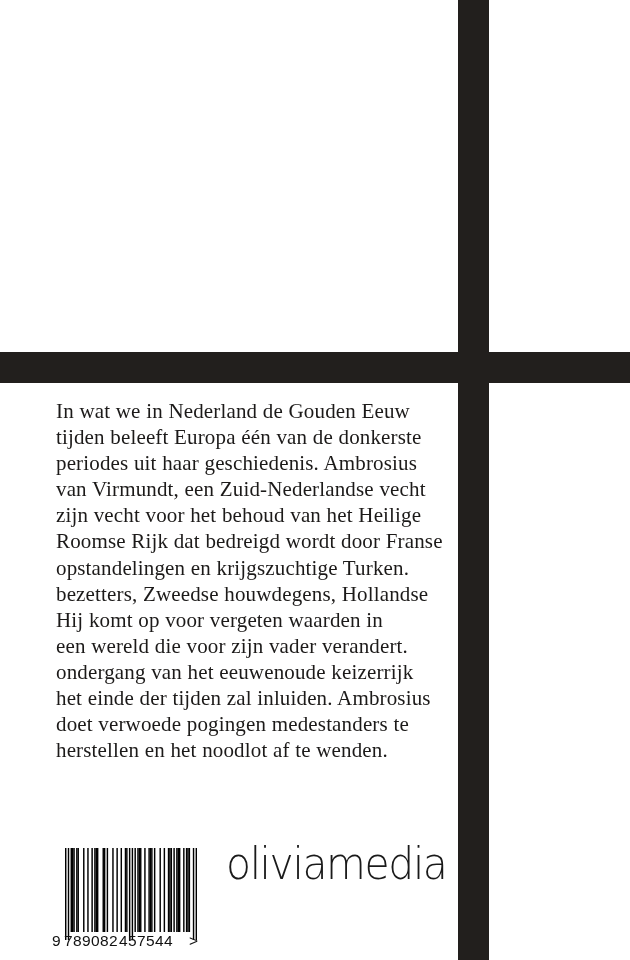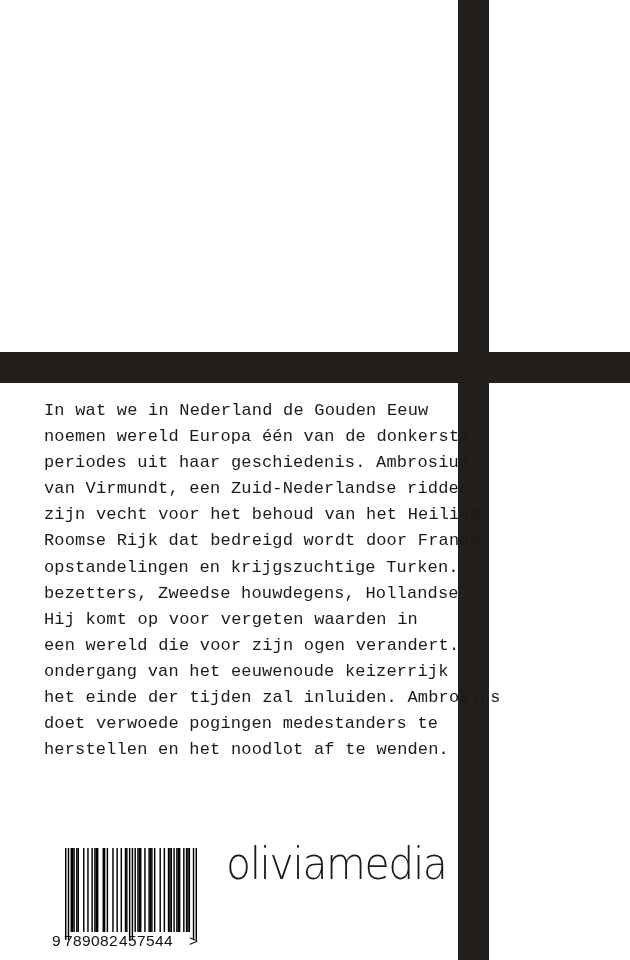--- a/index.html
+++ b/index.html
@@ -7,24 +7,24 @@
       width: 630px; height: 960px;
       background: #ffffff;
       position: relative;
       overflow: hidden;
     }
     .bar { position: absolute; background: #221f1d; }
     .bar-v { left: 458px; top: 0; width: 31px; height: 960px; }
     .bar-h { left: 0; top: 352px; width: 630px; height: 31px; }
     .blurb {
       position: absolute;
-      left: 44px; top: 398px;
+      left: 56px; top: 398px;
       width: 400px;
-      font-family: Liberation Mono, monospace;
-      font-size: 17px;
+      font-family: Liberation Serif, serif;
+      font-size: 21px;
       line-height: 26.1px;
       color: #1c1a19;
       letter-spacing: 0.15px;
       word-spacing: 0.2px;
     }
     .blurb .line { display: block; white-space: nowrap; }
     .barcode {
       position: absolute;
       left: 52px; top: 848px;
       width: 150px; height: 108px;
@@ -53,29 +53,29 @@
     }
   </style>
 </head>
 <body>
 
 <div class="bar bar-v"></div>
 <div class="bar bar-h"></div>
 
 <div class="blurb">
   <span class="line">In wat we in Nederland de Gouden Eeuw</span>
-  <span class="line">noemen wereld Europa één van de donkerste</span>
+  <span class="line">tijden beleeft Europa één van de donkerste</span>
   <span class="line">periodes uit haar geschiedenis. Ambrosius</span>
-  <span class="line">van Virmundt, een Zuid-Nederlandse ridder</span>
+  <span class="line">van Virmundt, een Zuid-Nederlandse vecht</span>
   <span class="line">zijn vecht voor het behoud van het Heilige</span>
   <span class="line">Roomse Rijk dat bedreigd wordt door Franse</span>
   <span class="line">opstandelingen en krijgszuchtige Turken.</span>
   <span class="line">bezetters, Zweedse houwdegens, Hollandse</span>
   <span class="line">Hij komt op voor vergeten waarden in</span>
-  <span class="line">een wereld die voor zijn ogen verandert.</span>
+  <span class="line">een wereld die voor zijn vader verandert.</span>
   <span class="line">ondergang van het eeuwenoude keizerrijk</span>
   <span class="line">het einde der tijden zal inluiden. Ambrosius</span>
   <span class="line">doet verwoede pogingen medestanders te</span>
   <span class="line">herstellen en het noodlot af te wenden.</span>
 </div>
 
 <div class="barcode">
   <svg width="132" height="92" viewBox="0 0 132 92" id="barcode-svg">
       <rect x="0.00" y="0" width="1.44" height="92" fill="#000"></rect>
       <rect x="2.78" y="0" width="1.44" height="92" fill="#000"></rect>

